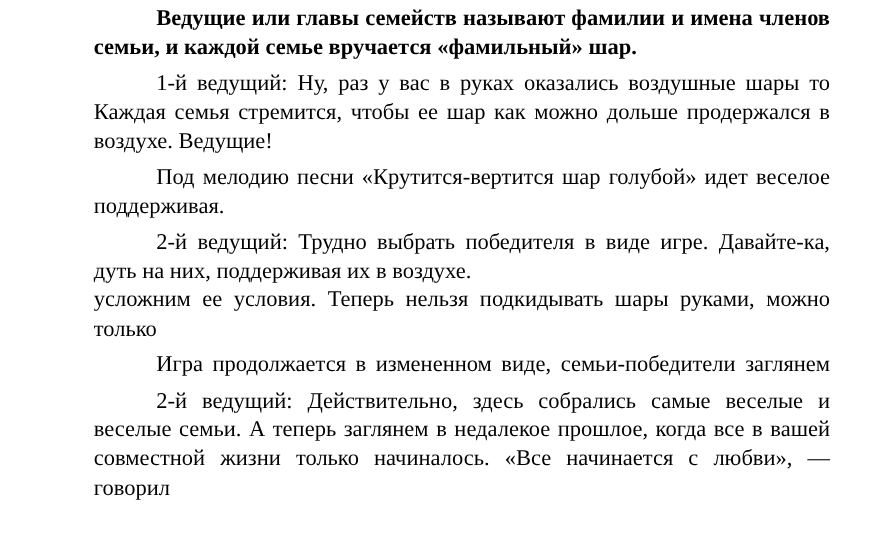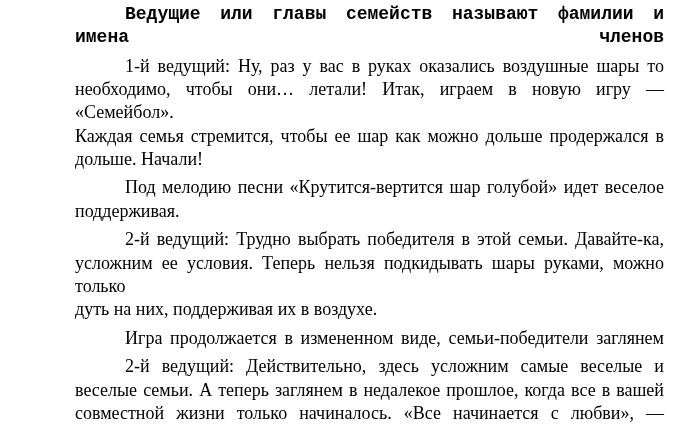--- a/index.html
+++ b/index.html
@@ -14,53 +14,53 @@
   .doc {
     position: absolute;
     left: 75px;
     top: 3px;
     width: 589px;
     font-size: 18px;
     line-height: 23.2px;
     color: #000000;
   }
   .para { margin: 0 0 5.5px 0; }
-  .para.bold   { font-weight: bold; font-family: Liberation Mono, monospace; }
+  .para.bold   { font-weight: bold; }
   .para.italic { }
   .line {
     text-align: justify;
     text-align-last: justify;
   }
   .line.first { text-indent: 50px; }
   .line.last  { text-align-last: left; }
   .speaker { font-weight: normal; }
 </style>
 </head>
 <body style="background: rgb(255, 255, 255);">
 
 <div class="doc" style="color: rgb(0, 0, 0);">
     <div class="para bold">
       <div class="line first"><span class="run">Ведущие или главы семейств называют фамилии и имена членов</span></div>
+      <div class="line last"><span class="run">семьи, и каждой семье вручается «фамильный» шар.</span></div>
     </div>
     <div class="para normal">
       <div class="line first"><span class="speaker">1-й ведущий</span><span class="run">: Ну, раз у вас в руках оказались воздушные шары то</span></div>
-      <div class="line"><span class="run">необходимо, чтобы они… летали! Итак, играем в новую игру — «Семейбол».</span></div>
       <div class="line"><span class="run">Каждая семья стремится, чтобы ее шар как можно дольше продержался в</span></div>
-      <div class="line last"><span class="run">дольше. Начали!</span></div>
+      <div class="line last"><span class="run">воздухе. Ведущие!</span></div>
     </div>
     <div class="para italic">
       <div class="line first"><span class="run">Под мелодию песни «Крутится-вертится шар голубой» идет веселое</span></div>
       <div class="line last"><span class="run">поддерживая.</span></div>
     </div>
     <div class="para normal">
-      <div class="line first"><span class="speaker">2-й ведущий</span><span class="run">: Трудно выбрать победителя в этой семьи. Давайте-ка,</span></div>
+      <div class="line first"><span class="speaker">2-й ведущий</span><span class="run">: Трудно выбрать победителя в виде игре. Давайте-ка,</span></div>
+      <div class="line last"><span class="run">дуть на них, поддерживая их в воздухе.</span></div>
       <div class="line"><span class="run">усложним ее условия. Теперь нельзя подкидывать шары руками, можно только</span></div>
-      <div class="line last"><span class="run">дуть на них, поддерживая их в воздухе.</span></div>
     </div>
     <div class="para italic">
       <div class="line first"><span class="run">Игра продолжается в измененном виде, семьи-победители заглянем</span></div>
     </div>
     <div class="para normal">
-      <div class="line first"><span class="speaker">2-й ведущий</span><span class="run">: Действительно, здесь усложним самые веселые и</span></div>
+      <div class="line first"><span class="speaker">2-й ведущий</span><span class="run">: Действительно, здесь собрались самые веселые и</span></div>
       <div class="line"><span class="run">веселые семьи. А теперь заглянем в недалекое прошлое, когда все в вашей</span></div>
       <div class="line"><span class="run">совместной жизни только начиналось. «Все начинается с любви», — говорил</span></div>
     </div>
   </div>
 
 </body></html>

